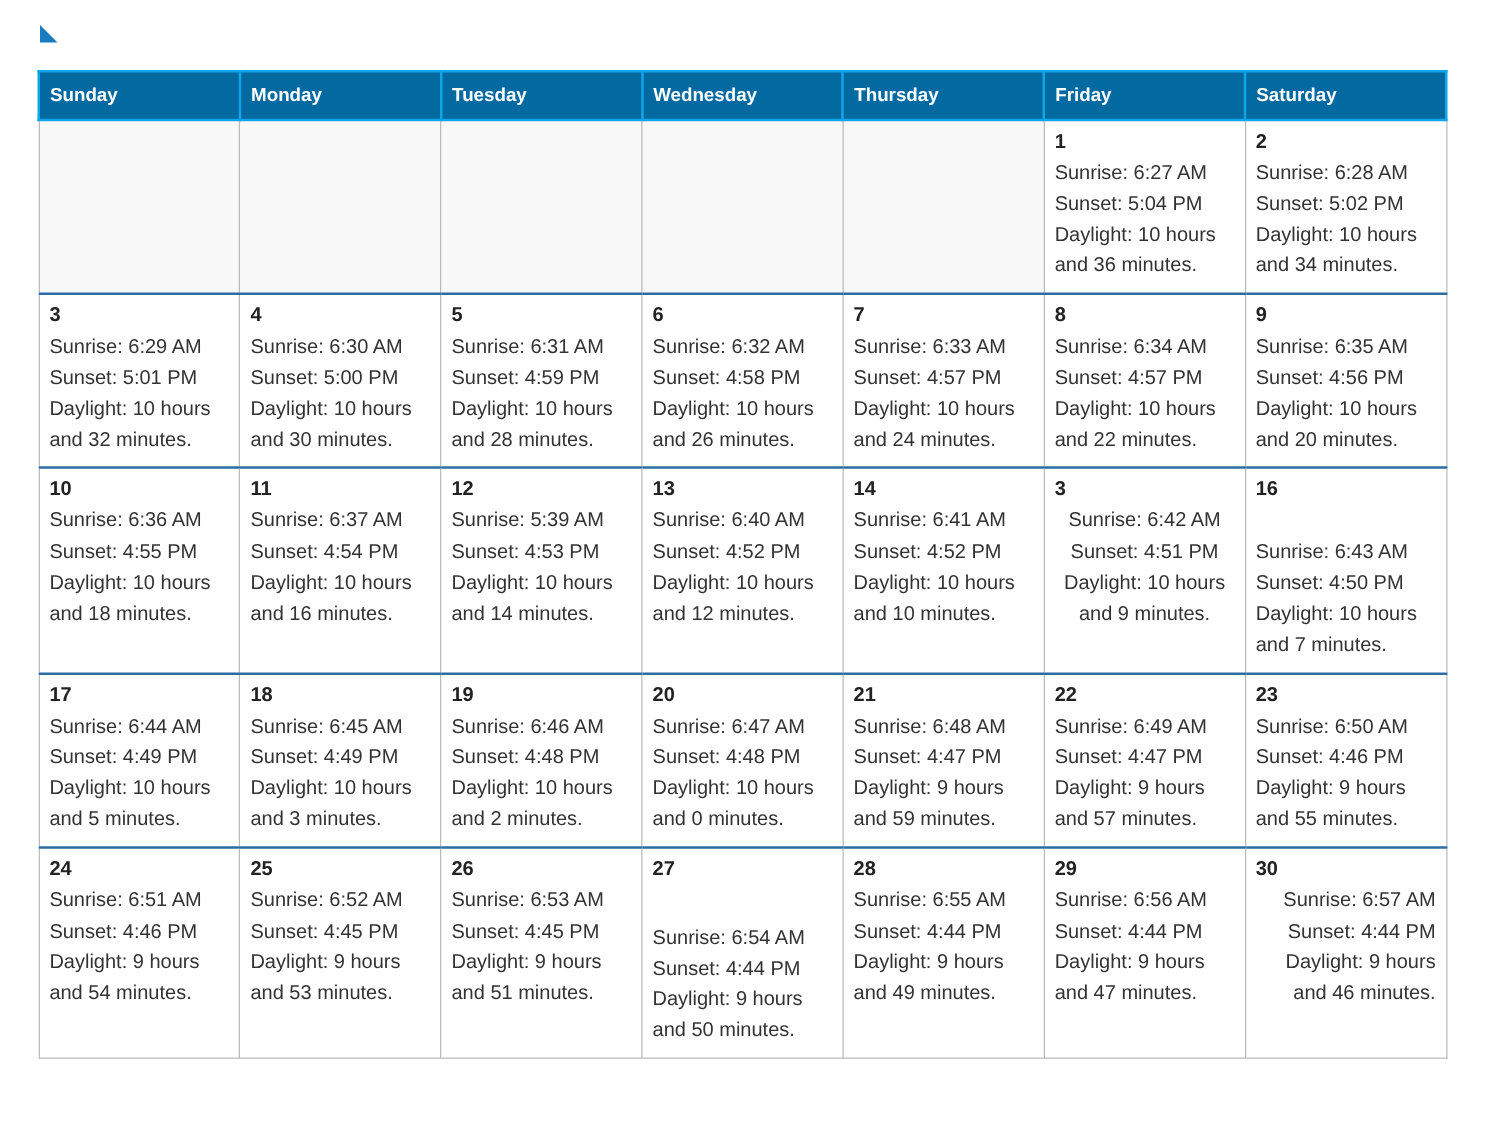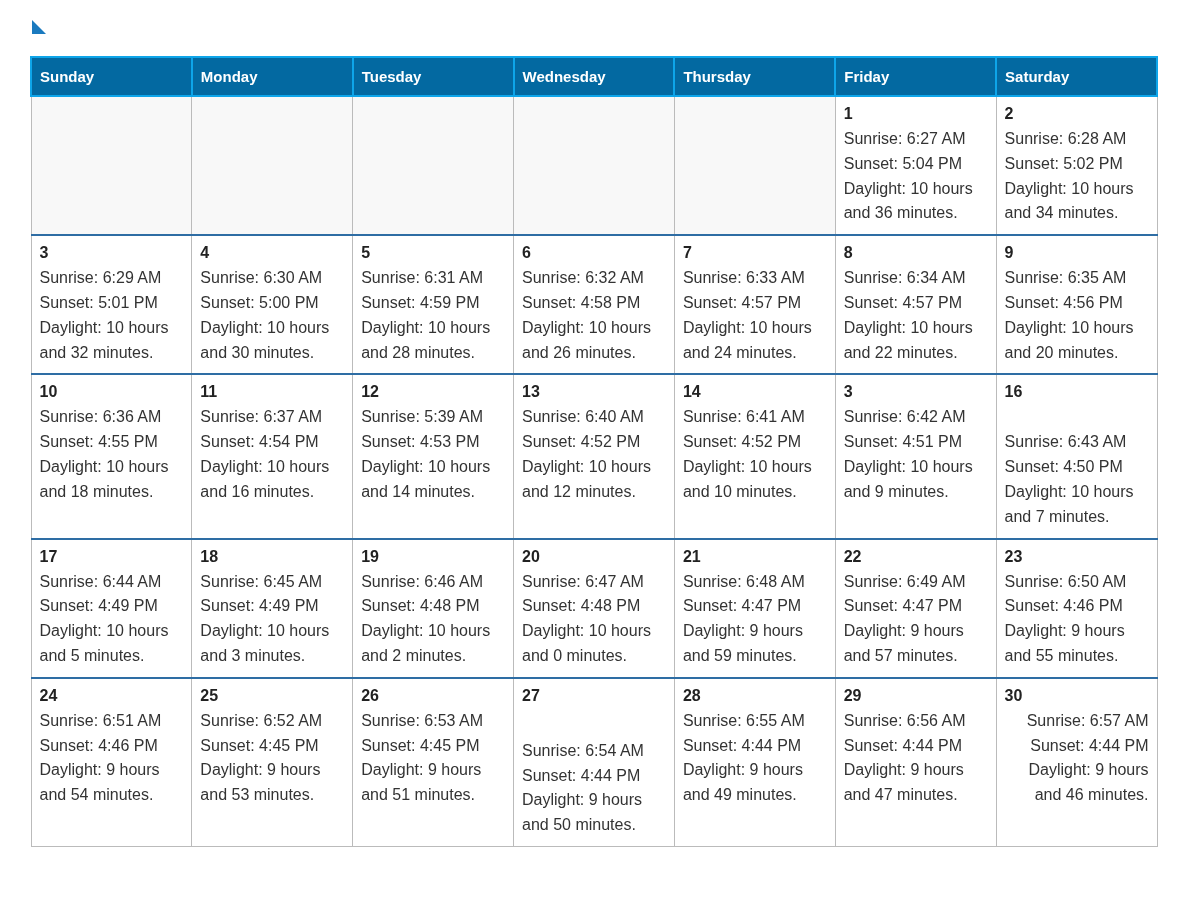--- a/index.html
+++ b/index.html
@@ -219,21 +219,21 @@
 Daylight: 10 hours and 12 minutes.</div>
         </td>
         <td>
           <div class="day-number">14</div>
           <div class="day-info" style="white-space: pre-line;">Sunrise: 6:41 AM
 Sunset: 4:52 PM
 Daylight: 10 hours and 10 minutes.</div>
         </td>
         <td>
           <div class="day-number">3</div>
-          <div class="day-info" style="white-space: pre-line;">Sunrise: 6:42 AM
+          <div class="day-info" style="white-space: pre-line; text-align: center;">Sunrise: 6:42 AM
 Sunset: 4:51 PM
 Daylight: 10 hours and 9 minutes.</div>
         </td>
         <td>
           <div class="day-number">16</div>
           <div class="day-info" style="white-space: pre-line; margin-top: 29px;">Sunrise: 6:43 AM
 Sunset: 4:50 PM
 Daylight: 10 hours and 7 minutes.</div>
         </td>
       </tr>

